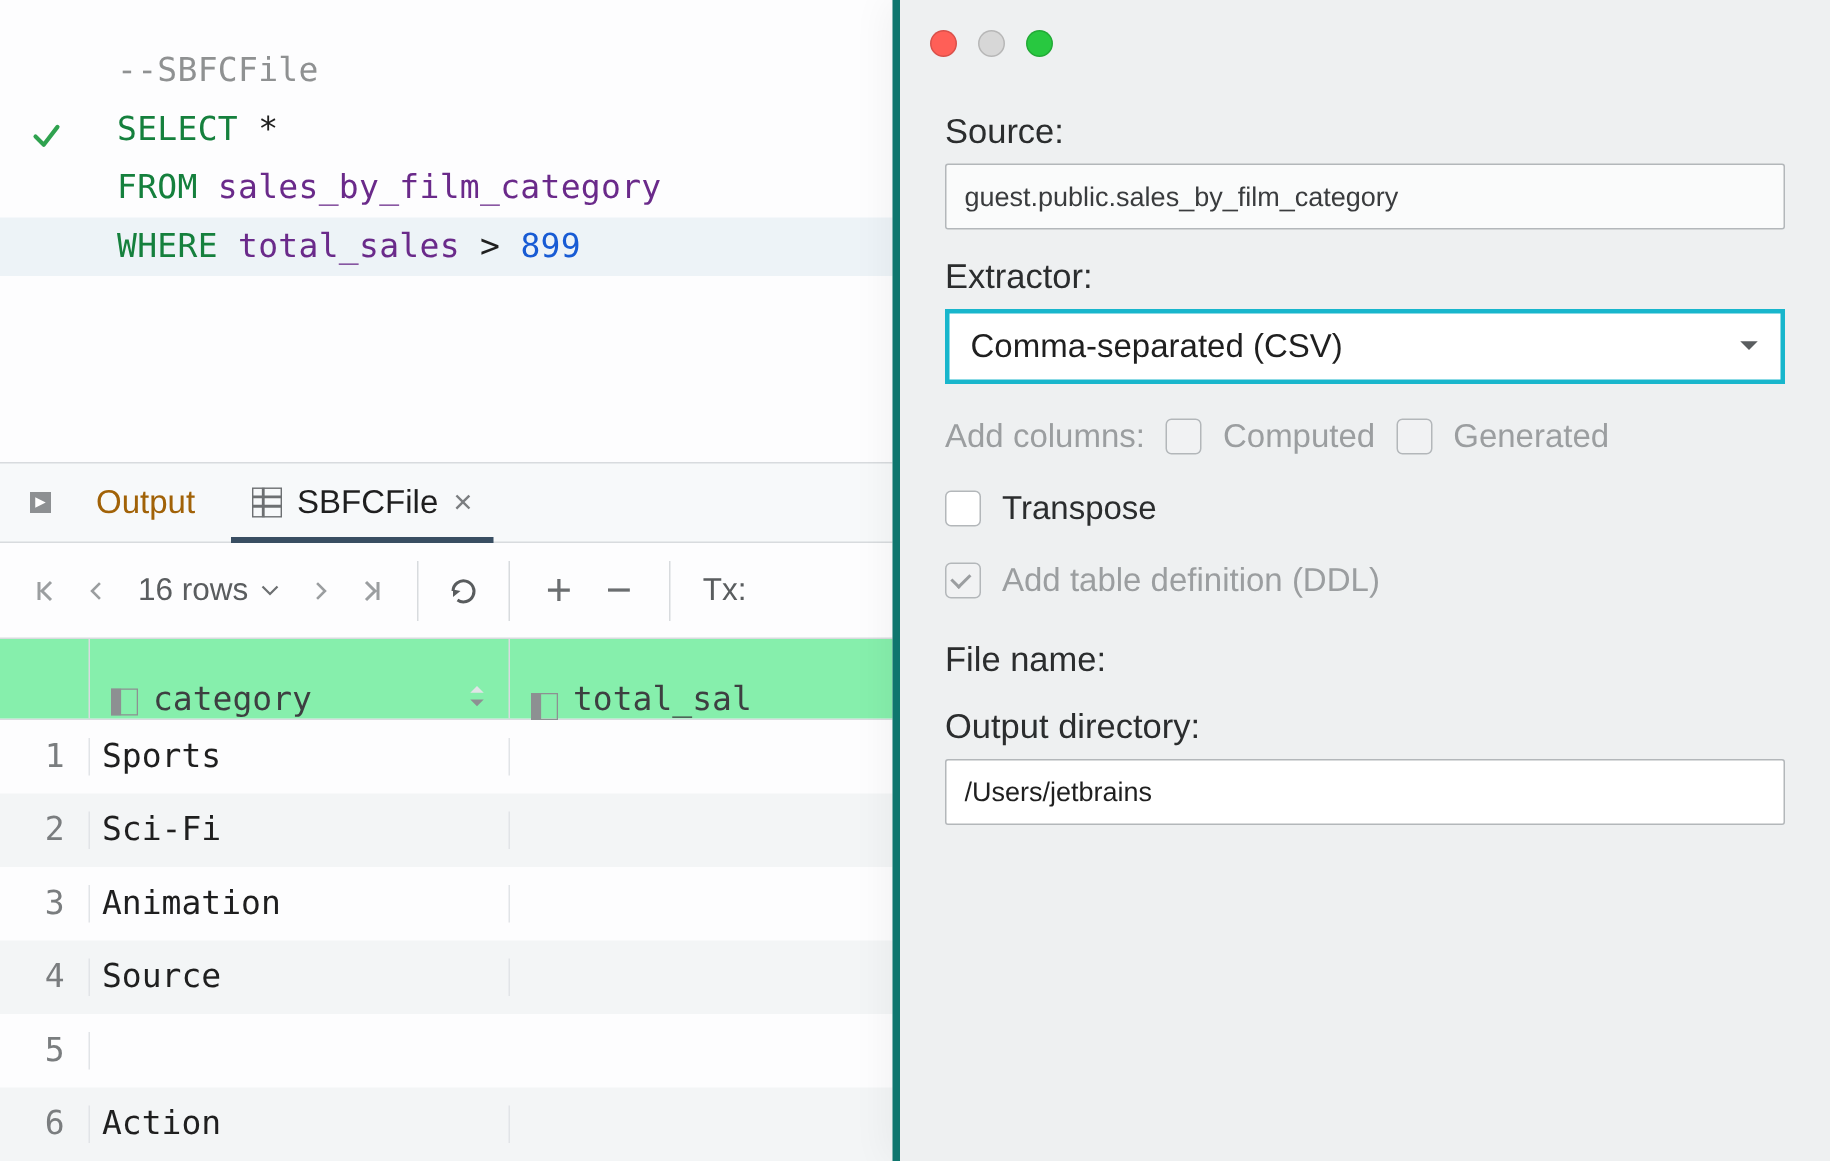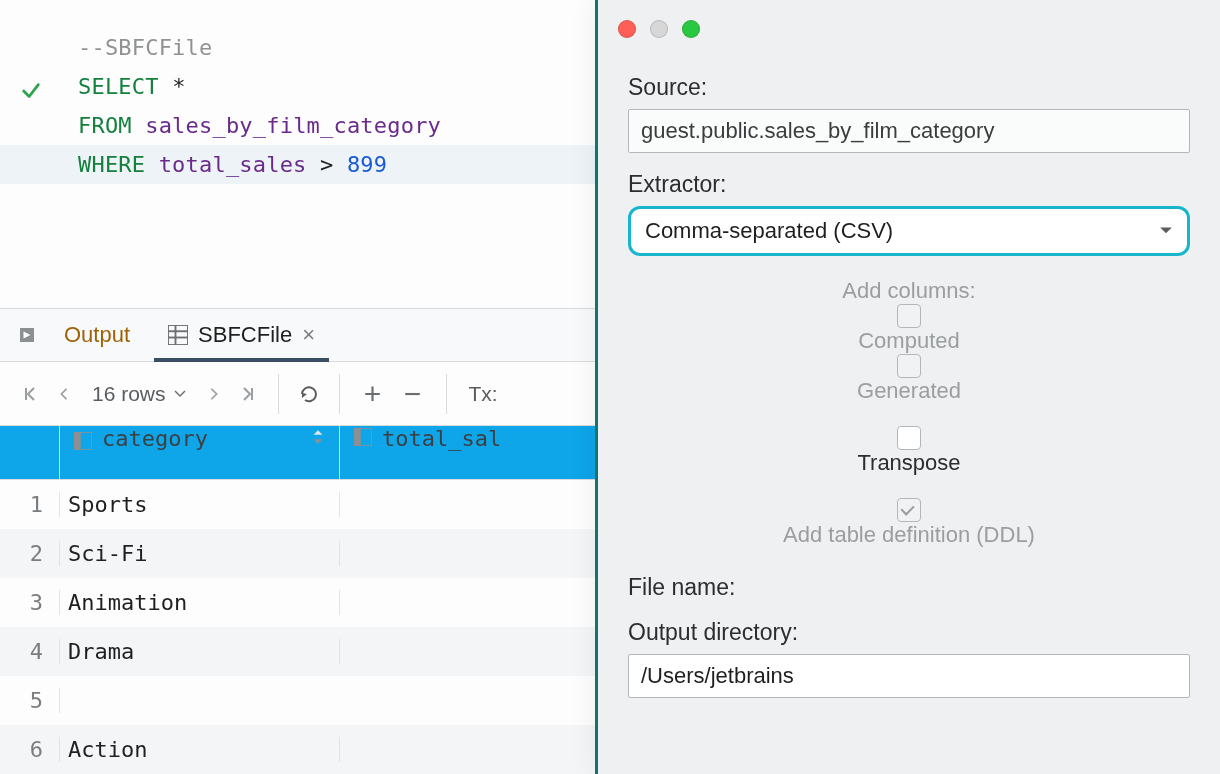--- a/index.html
+++ b/index.html
@@ -120,25 +120,25 @@
     font-family: "Menlo","Consolas", monospace;
     font-size: 22px;
   }
   .grid-header {
     display: flex;
     height: 54px;
     border-bottom: 1px solid #d8dbde;
   }
   .gh-num { width: 60px; border-right:1px solid #d8dbde; }
   .gh-cell {
-    display:flex; align-items:flex-start; gap:10px;
+    display:flex; align-items:flex-end; gap:10px;
     padding: 0 14px;
     border-right:1px solid #d8dbde;
     color:#3d3f41;
-    background:#0ea5e9;
+    background:#86efac;
   }
   .gh-cat { width: 280px; justify-content: space-between; }
   .gh-total { flex:1; }
   .col-icon { width:18px; height:18px; }
   .sort-chevs svg { width: 14px; height: 18px; }
 
   .grid-row {
     display:flex;
     height: 49px;
     align-items:center;
@@ -163,21 +163,21 @@
   }
 
   
   .dialog {
     position: absolute;
     top: 0;
     left: 595px;
     right: 0;
     bottom: 0;
     background: #eef0f1;
-    border-left: 3px solid #0f766e;
+    border-left: 5px solid #0f766e;
     font-family: -apple-system, BlinkMacSystemFont, "Segoe UI", sans-serif;
     box-shadow: -4px 0 24px rgba(0,0,0,0.05);
   }
   .traffic {
     display:flex; gap:14px;
     padding: 20px 0 0 20px;
   }
   .tl { width:18px; height:18px; border-radius:50%; border:1px solid rgba(0,0,0,0.15); }
   .tl.red { background:#ff5f57; }
   .tl.yel { background:#d7d7d7; }
@@ -188,43 +188,42 @@
     font-size: 23px;
     color: #2b2d2e;
     margin: 18px 0 8px 0;
   }
   .fld-input {
     width: 100%;
     height: 44px;
     border: 1px solid #b3b7ba;
     background: #fff;
     padding: 0 12px;
-    font-size: 22px;
+    font-size: 18px;
     color:#1f1f1f;
     border-radius: 2px;
   }
   .fld-input.readonly { background:#fafbfb; color:#3a3c3e; }
   .fld-select {
     width: 100%;
     height: 50px;
     border: 3px solid #18b6cc;
-    border-radius: 12px;
+    border-radius: 0;
     background:#fff;
     display:flex; align-items:center; justify-content:space-between;
     padding: 0 14px;
     font-size: 22px;
     color:#1f1f1f;
   }
   .fld-select svg { width: 14px; height: 14px; }
   .row-inline {
-    display:flex; align-items:center; 
+    display:flex; align-items:center; gap: 14px;
     margin-top: 22px;
     font-size: 22px;
     color:#9b9ea0;
-    flex-direction:column;
   }
   .chk {
     width: 24px; height: 24px;
     border: 1.5px solid #b3b7ba;
     border-radius: 4px;
     background:#fff;
     display:inline-flex; align-items:center; justify-content:center;
     flex-shrink:0;
   }
   .chk.disabled { background:#f1f2f3; }
@@ -360,21 +359,21 @@
         <div class="gr-cat">Sci-Fi</div>
         <div class="gr-total">475</div>
       </div>
       <div class="grid-row">
         <div class="gr-num">3</div>
         <div class="gr-cat">Animation</div>
         <div class="gr-total">4</div>
       </div>
       <div class="grid-row">
         <div class="gr-num">4</div>
-        <div class="gr-cat">Drama</div>
+        <div class="gr-cat">Source</div>
         <div class="gr-total">458</div>
       </div>
       <div class="grid-row">
         <div class="gr-num">5</div>
         <div class="gr-total">438</div>
       </div>
       <div class="grid-row">
         <div class="gr-num">6</div>
         <div class="gr-cat">Action</div>
         <div class="gr-total">43</div>

